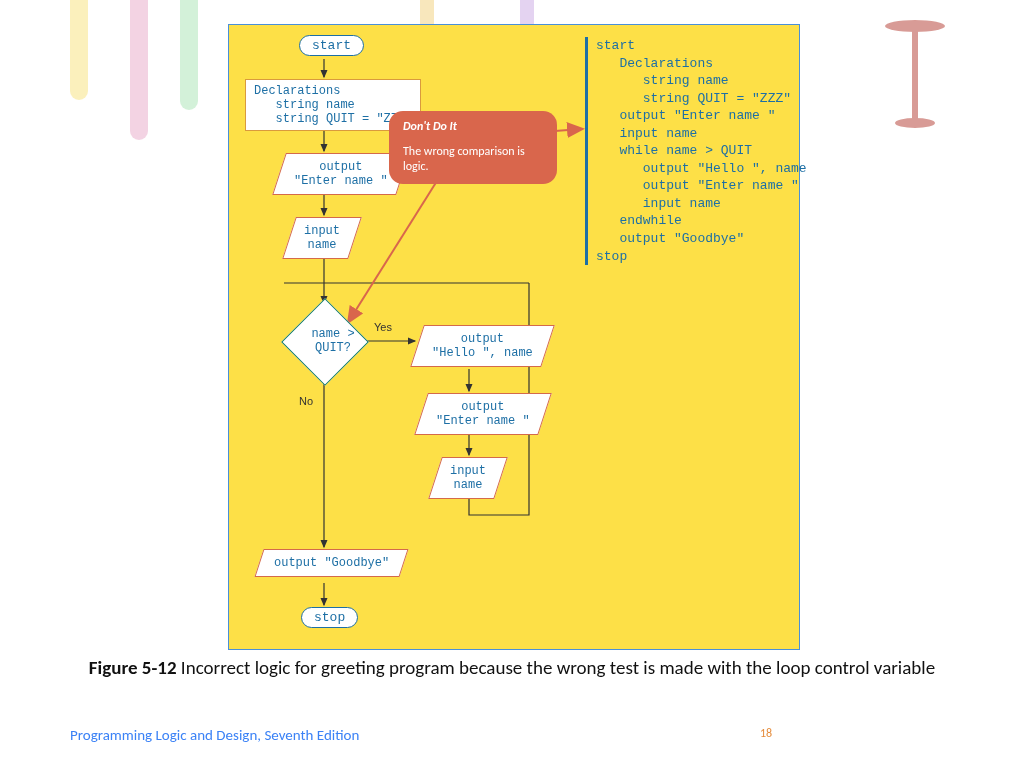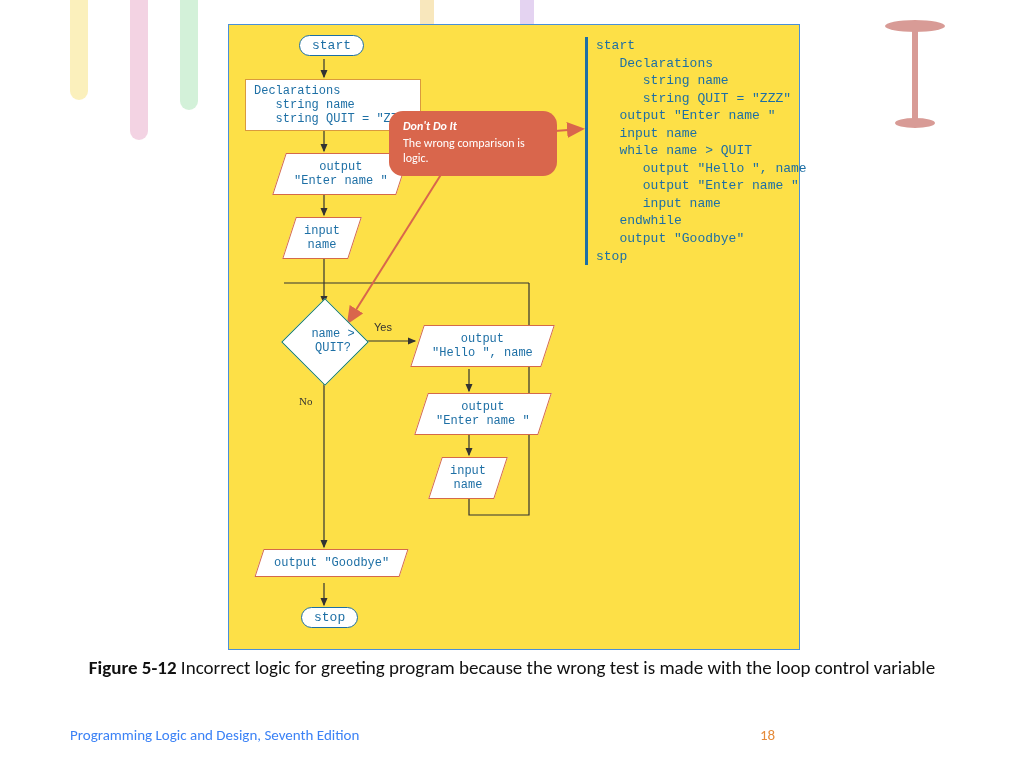--- a/index.html
+++ b/index.html
@@ -76,21 +76,21 @@
   .callout {
     position: absolute;
     background: #d9664c;
     color: #fff;
     border-radius: 14px;
     padding: 8px 14px 10px;
     font-size: 12px;
     width: 140px;
     line-height: 1.25;
   }
-  .callout .title { font-style: italic; font-weight: 600; margin-bottom: 2px; }
+  .callout .title { font-style: italic; font-weight: 600; margin-bottom: 10px; }
   .pseudo {
     position: absolute;
     font-family: "Courier New", monospace;
     font-size: 13px;
     color: #1d6fa5;
     white-space: pre;
     border-left: 3px solid #1d6fa5;
     padding-left: 8px;
     line-height: 1.35;
   }
@@ -115,21 +115,21 @@
   .footer-left {
     position: absolute;
     left: 70px; top: 726px;
     color: #3b82f6;
     font-size: 15px;
   }
   .footer-page {
     position: absolute;
     left: 760px; top: 726px;
     color: #e58b3a;
-    font-size: 15px;
+    font-size: 12px;
   }
 </style>
 </head>
 <body>
 
 <div class="bg-art drip" style="left:70px;height:100px;background:#f7e27a;"></div>
 <div class="bg-art drip" style="left:130px;height:140px;background:#e8a8c8;"></div>
 <div class="bg-art drip" style="left:180px;height:110px;background:#a8e3b3;"></div>
 <div class="bg-art drip" style="left:420px;height:60px;background:#f2cf7a;width:14px;"></div>
 <div class="bg-art drip" style="left:520px;height:40px;background:#c9a8e3;width:14px;"></div>
@@ -195,21 +195,21 @@
     <div class="para"><div>input
 name</div></div>
   </div>
 
   <div class="diamond-wrap" style="left:55px; top:276px;">
     <div class="diamond"></div>
     <div class="diamond-label">name &gt;
 QUIT?</div>
   </div>
   <div class="edge-label" style="left:145px; top:296px;">Yes</div>
-  <div class="edge-label" style="left:70px; top:370px;font-family:Liberation Serif, serif;">No</div>
+  <div class="edge-label" style="left:70px; top:370px;">No</div>
 
   <div class="para-wrap" style="left:188px; top:300px;">
     <div class="para"><div>output
 "Hello ", name</div></div>
   </div>
 
   <div class="para-wrap" style="left:192px; top:368px;">
     <div class="para"><div>output
 "Enter name "</div></div>
   </div>

